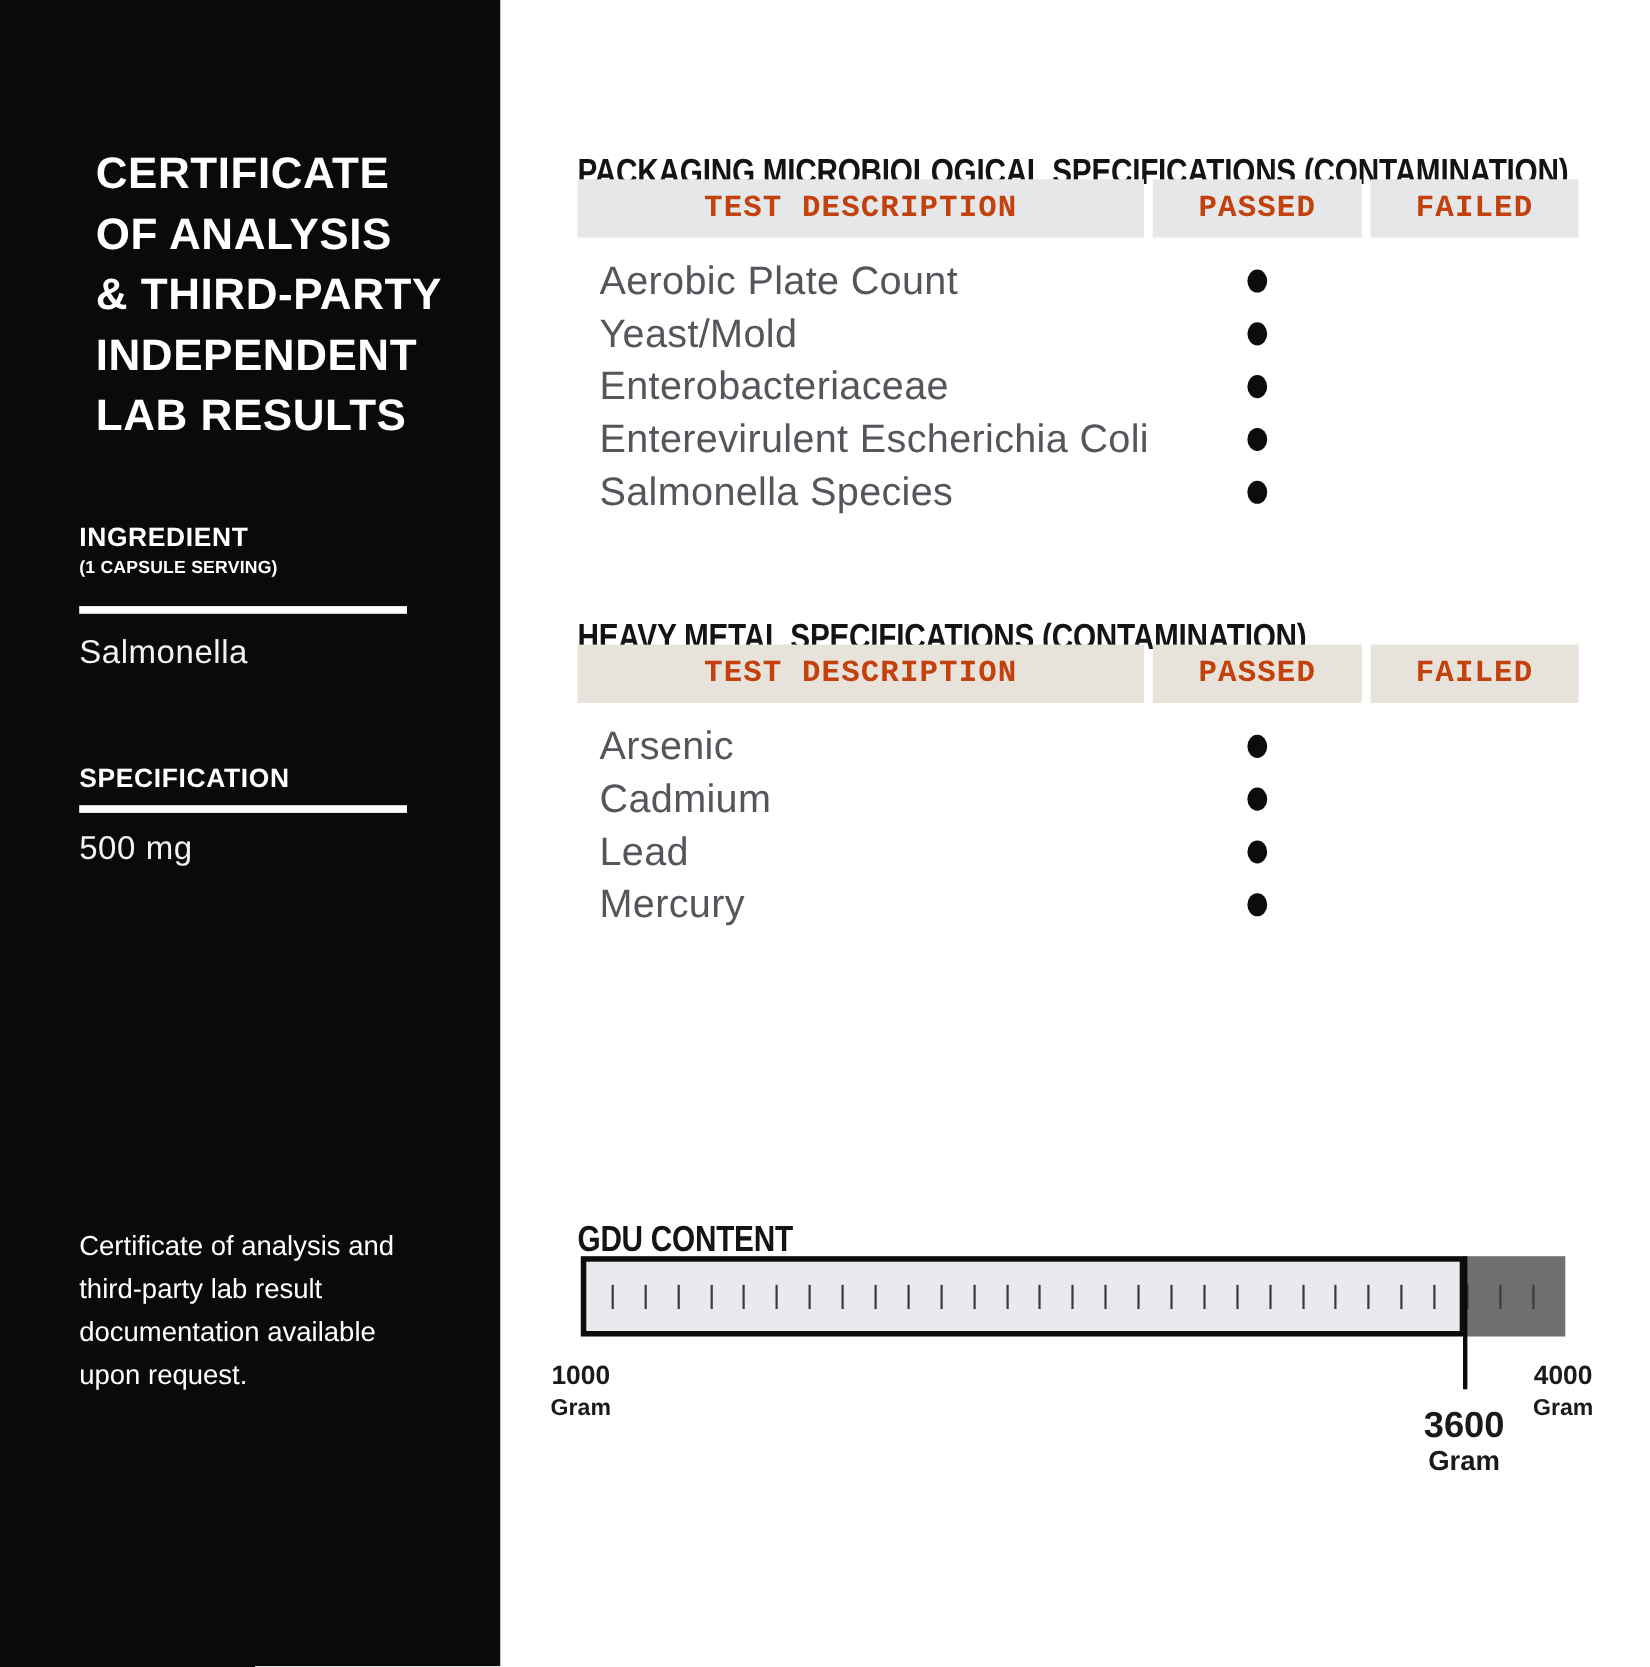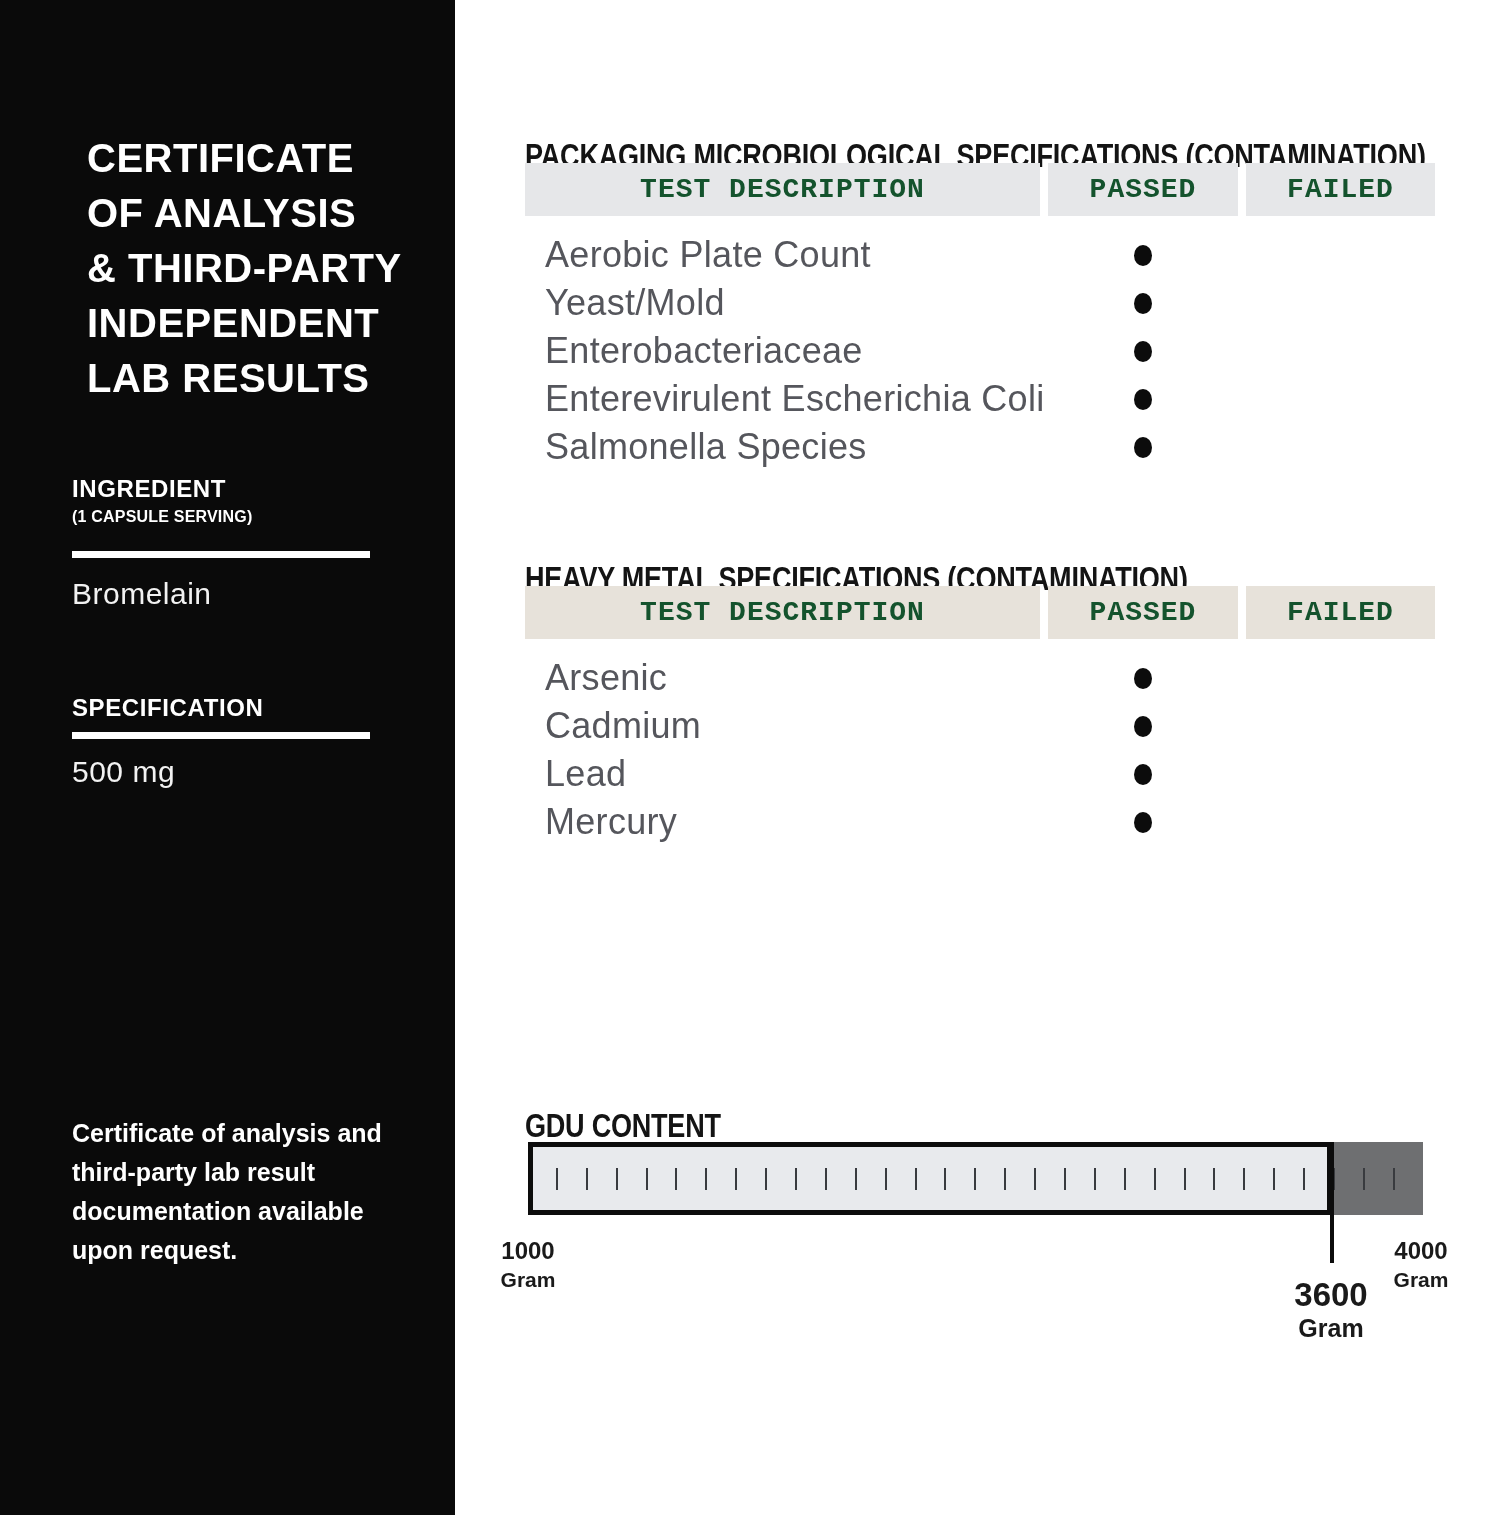--- a/index.html
+++ b/index.html
@@ -14,37 +14,37 @@
   .side-label{position:absolute;left:72px;font-size:24px;font-weight:700;letter-spacing:.6px;}
   #ingredient-label{top:475px;}
   .side-sublabel{position:absolute;left:72px;top:508px;font-size:16px;font-weight:700;letter-spacing:.2px;}
   .side-rule{position:absolute;left:72px;width:298px;height:7px;background:#ffffff;}
   #rule-ingredient{top:551px;}
   #rule-specification{top:732px;}
   .side-value{position:absolute;left:72px;font-size:30px;font-weight:400;color:#f2f2f2;letter-spacing:.5px;}
   #ingredient-value{top:577px;}
   #specification-label{top:694px;}
   #specification-value{top:755px;}
-  .side-footnote{position:absolute;left:72px;top:1089px;width:322px;font-size:25px;font-weight:700;line-height:39px;}
+  .side-footnote{position:absolute;left:72px;top:1089px;width:322px;font-size:25px;font-weight:400;line-height:39px;}
 
   
   .content{position:absolute;left:455px;top:0;width:1045px;height:1515px;background:#ffffff;}
   .section{position:absolute;left:70px;width:910px;}
   .section-title{
     font-size:33px;font-weight:700;color:#141414;white-space:nowrap;
     display:inline-block;transform:scaleX(.82);transform-origin:left center;letter-spacing:-.3px;
   }
 
   
   #tables-root section:nth-child(1){top:110px;height:425px;}
   #tables-root section:nth-child(2){top:533px;height:400px;}
   .thead{position:absolute;top:53px;left:0;display:flex;height:53px;width:910px;}
   .th{display:flex;align-items:center;justify-content:center;
       font-family:"Liberation Mono","DejaVu Sans Mono",monospace;font-weight:700;
-      font-size:28px;letter-spacing:1px;color:#14532d;box-sizing:border-box;}
+      font-size:28px;letter-spacing:1px;color:#c2410c;box-sizing:border-box;}
   .th-desc{width:515px;}
   .th-pass{width:190px;margin-left:8px;}
   .th-fail{width:189px;margin-left:8px;}
   .tbody{position:absolute;top:121px;left:0;width:910px;}
   .trow{display:flex;height:48px;align-items:center;}
   .t-name{width:523px;padding-left:20px;box-sizing:border-box;font-size:36px;font-weight:400;color:#55565c;letter-spacing:.3px;}
   .t-pass{width:190px;margin-right:8px;display:flex;justify-content:center;align-items:center;}
   .t-fail{width:189px;display:flex;justify-content:center;align-items:center;}
   .dot{width:18px;height:21px;border-radius:50%;background:#0c0c0c;}
 
@@ -75,21 +75,21 @@
         <div class="side-title-line">CERTIFICATE</div>
         <div class="side-title-line">OF ANALYSIS</div>
         <div class="side-title-line">&amp; THIRD-PARTY</div>
         <div class="side-title-line">INDEPENDENT</div>
         <div class="side-title-line">LAB RESULTS</div>
       </h1>
 
     <div class="side-label" id="ingredient-label">INGREDIENT</div>
     <div class="side-sublabel">(1 CAPSULE SERVING)</div>
     <div class="side-rule" id="rule-ingredient"></div>
-    <div class="side-value" id="ingredient-value">Bromelain</div>
+    <div class="side-value" id="ingredient-value">Salmonella</div>
 
     <div class="side-label" id="specification-label">SPECIFICATION</div>
     <div class="side-rule" id="rule-specification"></div>
     <div class="side-value" id="specification-value">500 mg</div>
 
     <p class="side-footnote">Certificate of analysis and third-party lab result documentation available upon request.</p>
   </aside>
 
   <main class="content">
     <div id="tables-root">

